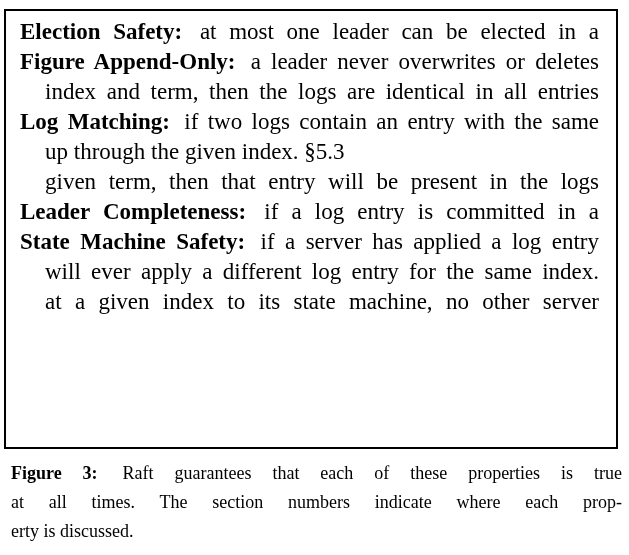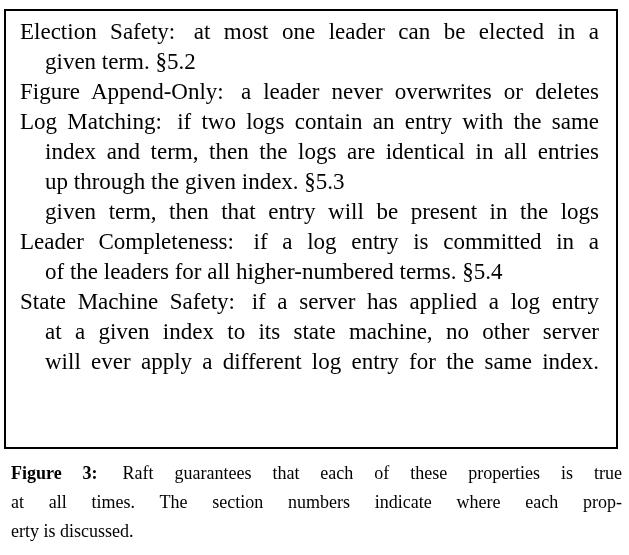--- a/index.html
+++ b/index.html
@@ -25,21 +25,21 @@
   }
   .just {
     text-align: justify;
     text-align-last: justify;
     text-justify: inter-word;
   }
   .cont {
     padding-left: 25px;
   }
   .term {
-    font-weight: normal;
+    font-weight: bold;
     padding-right: 5px;
   }
   .caption {
     position: absolute;
     left: 11px; top: 459px;
     width: 611px;
   }
   .cap-line {
     font-size: 18px;
     line-height: 29px;
@@ -50,43 +50,41 @@
     padding-right: 4px;
   }
 </style>
 </head>
 <body>
 
 <div class="properties-box">
 
   <div>
     <div class="prop-line just"><span class="term">Election Safety:</span> <span>at most one leader can be elected in a</span></div>
-    <div class="prop-line cont">given term. §5.2</div>
   </div>
 
   <div>
     <div class="prop-line just"><span class="term">Figure Append-Only:</span> <span>a leader never overwrites or deletes</span></div>
   </div>
 
   <div>
+    <div class="prop-line cont just">index and term, then the logs are identical in all entries</div>
     <div class="prop-line just"><span class="term">Log Matching:</span> <span>if two logs contain an entry with the same</span></div>
-    <div class="prop-line cont just">index and term, then the logs are identical in all entries</div>
     <div class="prop-line cont">up through the given index. §5.3</div>
   </div>
 
   <div>
     <div class="prop-line cont just">given term, then that entry will be present in the logs</div>
     <div class="prop-line just"><span class="term">Leader Completeness:</span> <span>if a log entry is committed in a</span></div>
-    <div class="prop-line cont">of the leaders for all higher-numbered terms. §5.4</div>
   </div>
 
   <div>
     <div class="prop-line just"><span class="term">State Machine Safety:</span> <span>if a server has applied a log entry</span></div>
+    <div class="prop-line cont just">will ever apply a different log entry for the same index.</div>
     <div class="prop-line cont just">at a given index to its state machine, no other server</div>
-    <div class="prop-line cont just">will ever apply a different log entry for the same index.</div>
   </div>
 
 </div>
 
 <div class="caption">
   <div class="cap-line just"><span class="cap-label">Figure 3:</span> <span>Raft guarantees that each of these properties is true</span></div>
   <div class="cap-line just">at all times. The section numbers indicate where each prop-</div>
   <div class="cap-line">erty is discussed.</div>
 </div>
 

